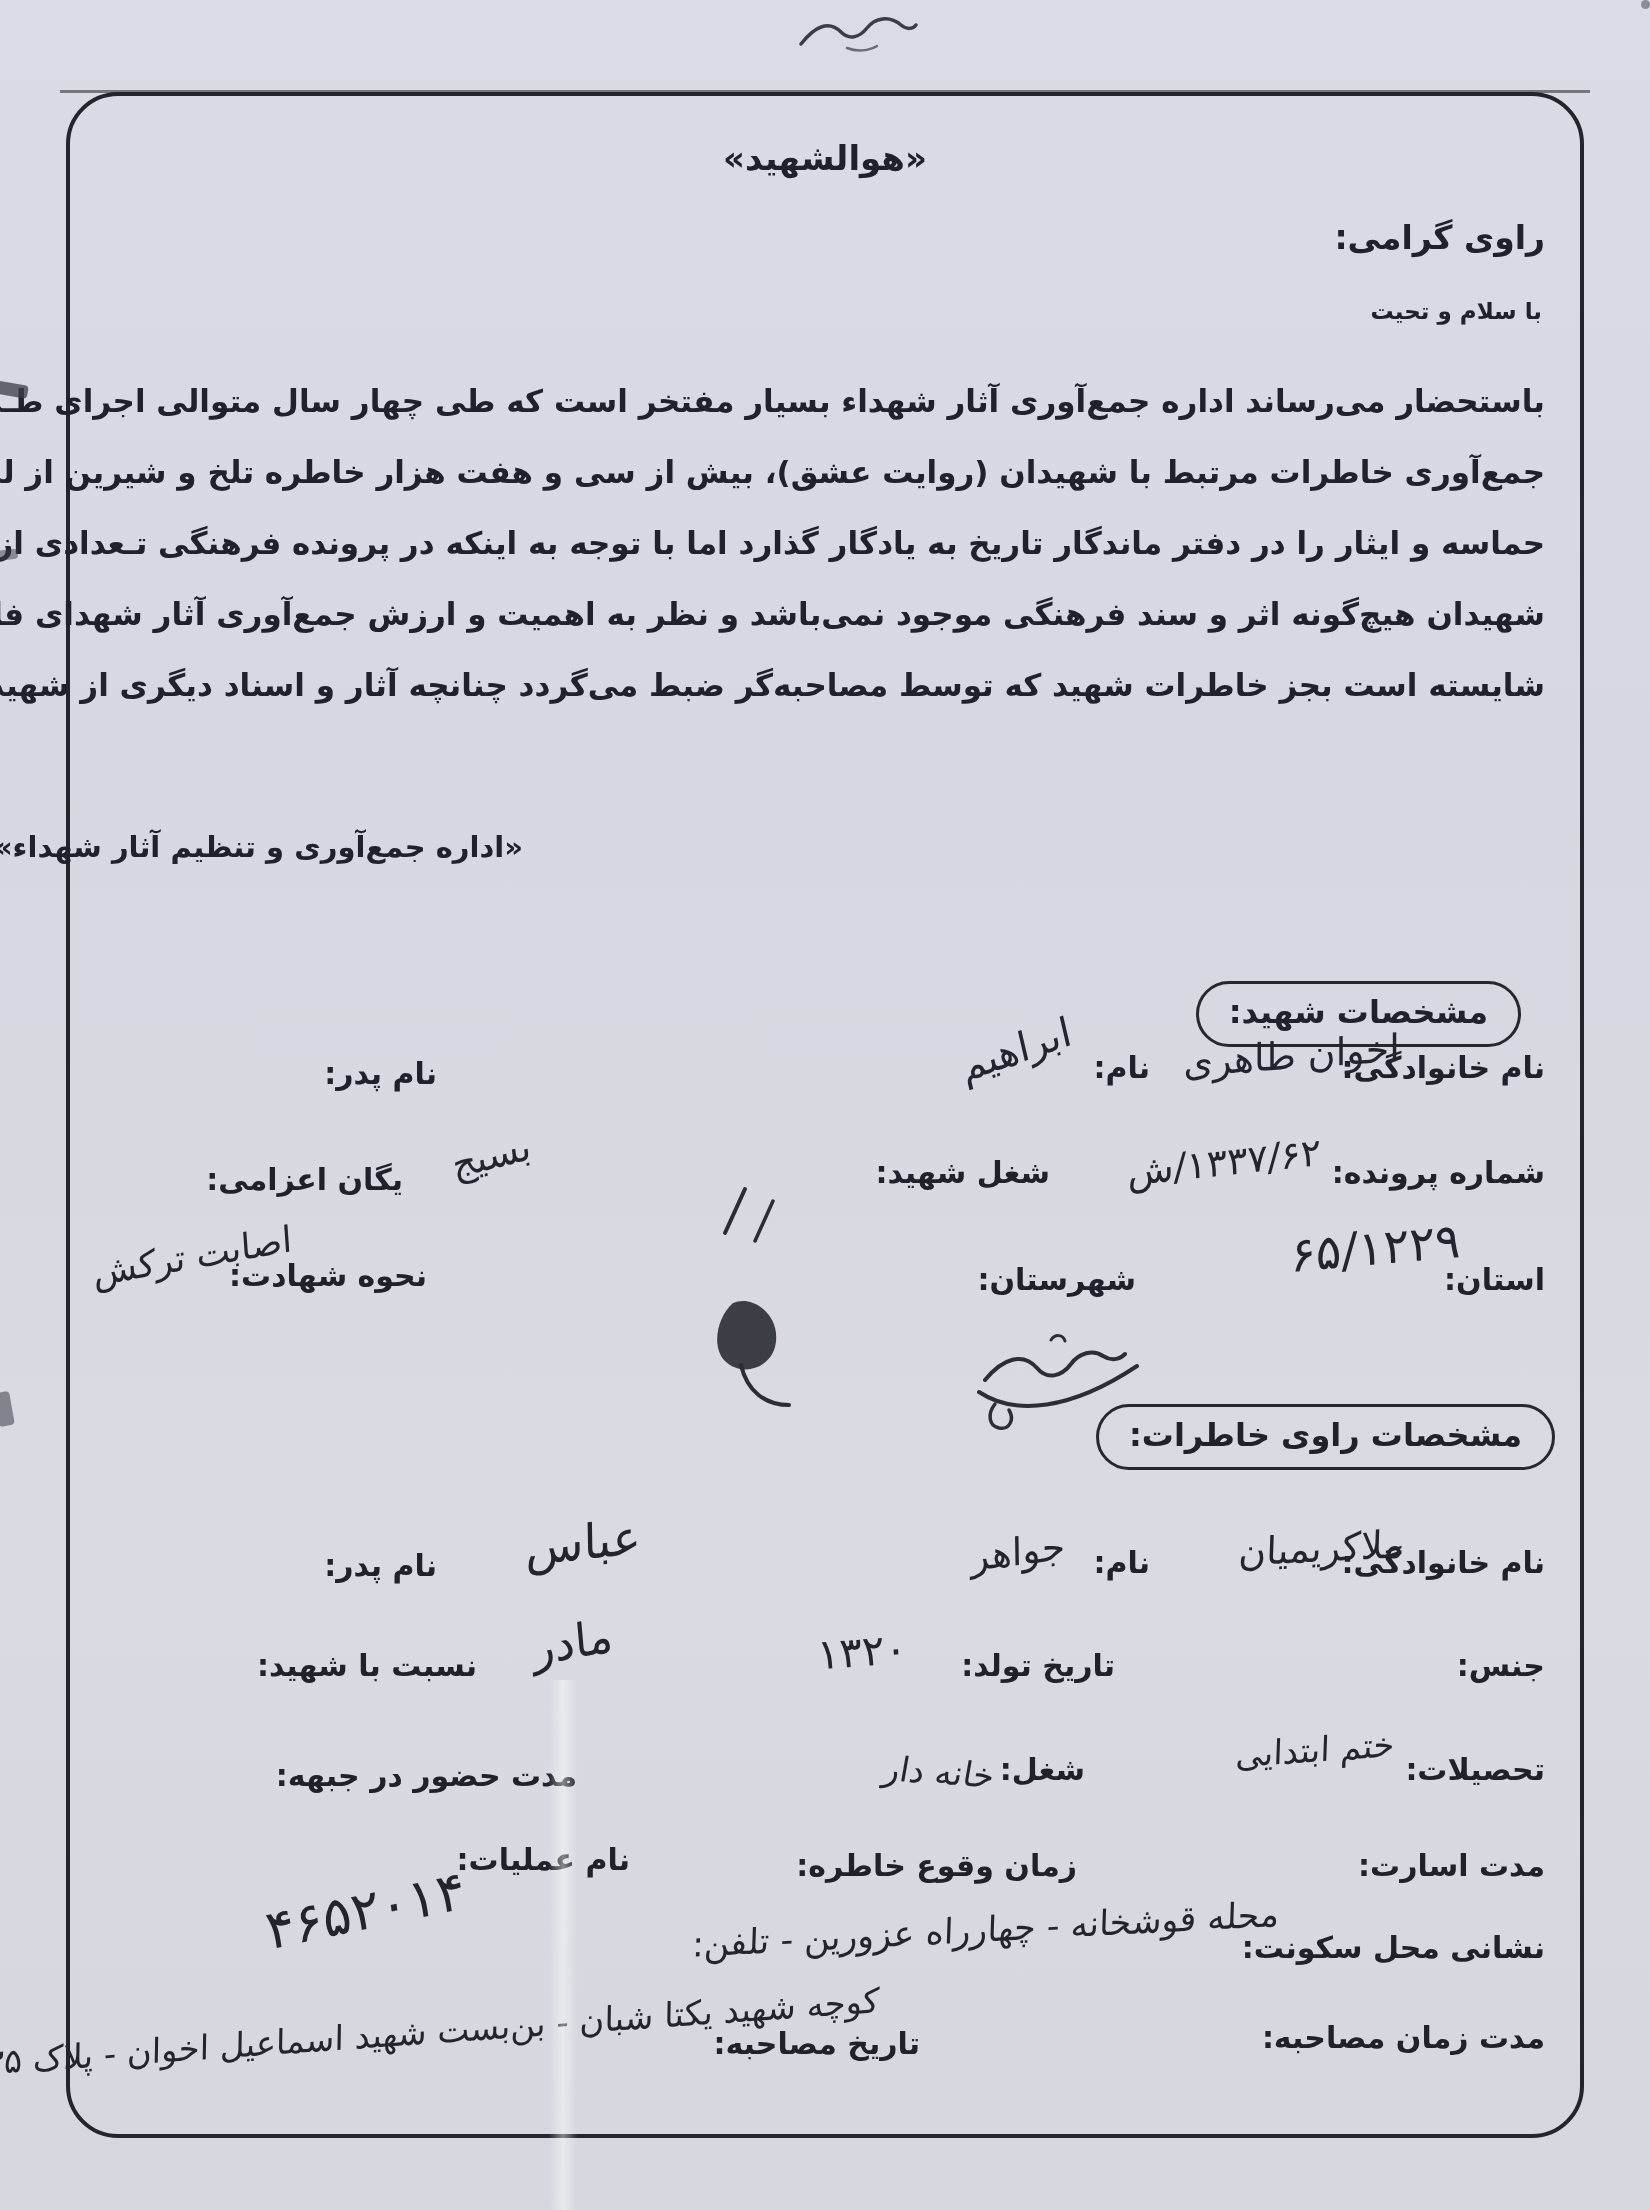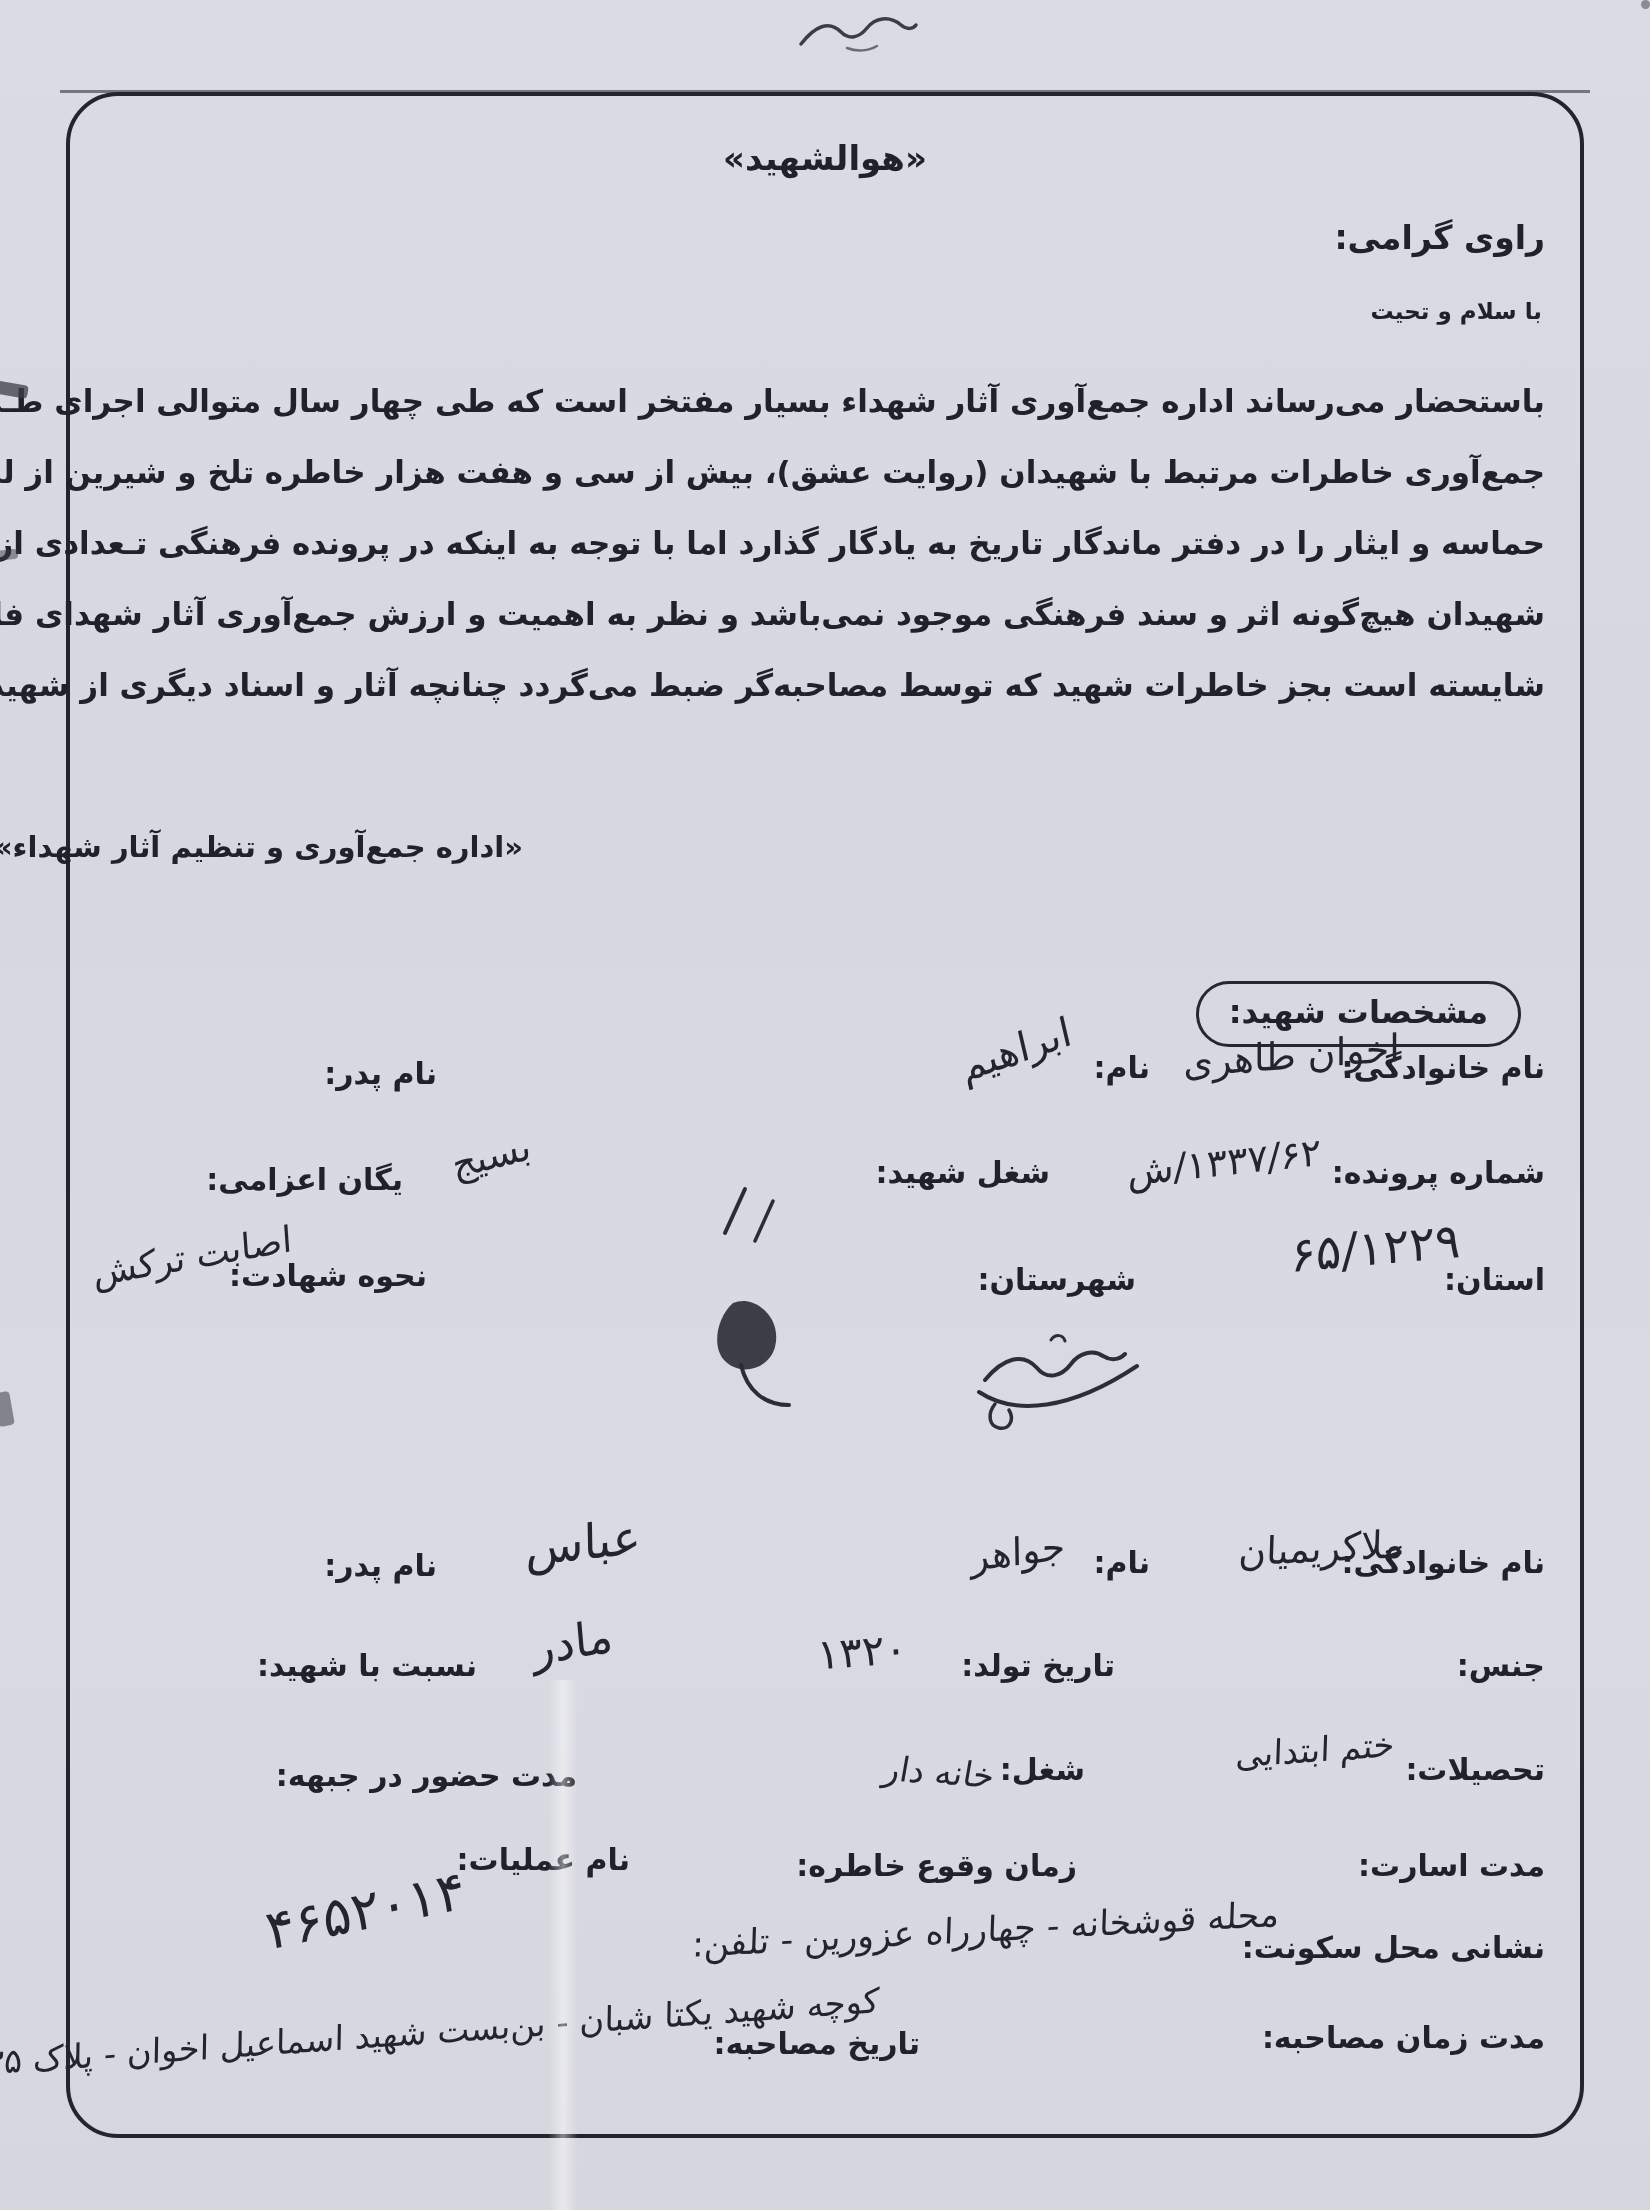--- a/index.html
+++ b/index.html
@@ -136,20 +136,21 @@
   <div class="lbl m-job-l">شغل شهید:</div>
   <div class="lbl m-unit-l">یگان اعزامی:</div>
   <div class="hw m-unit-v">بسیج</div>
 
   <div class="lbl m-province-l">استان:</div>
   <div class="hw m-province-v">۶۵/۱۲۲۹</div>
   <div class="lbl m-county-l">شهرستان:</div>
   <div class="lbl m-martyrdom-l">نحوه شهادت:</div>
   <div class="hw m-martyrdom-v">اصابت ترکش</div>
 
+  <div class="pill pill-narrator">مشخصات راوی خاطرات:</div>
 
   <div class="lbl n-lastname-l">نام خانوادگی:</div>
   <div class="hw n-lastname-v">ملاکریمیان</div>
   <div class="lbl n-firstname-l">نام:</div>
   <div class="hw n-firstname-v">جواهر</div>
   <div class="lbl n-father-l">نام پدر:</div>
   <div class="hw n-father-v">عباس</div>
 
   <div class="lbl n-gender-l">جنس:</div>
   <div class="lbl n-birth-l">تاریخ تولد:</div>

